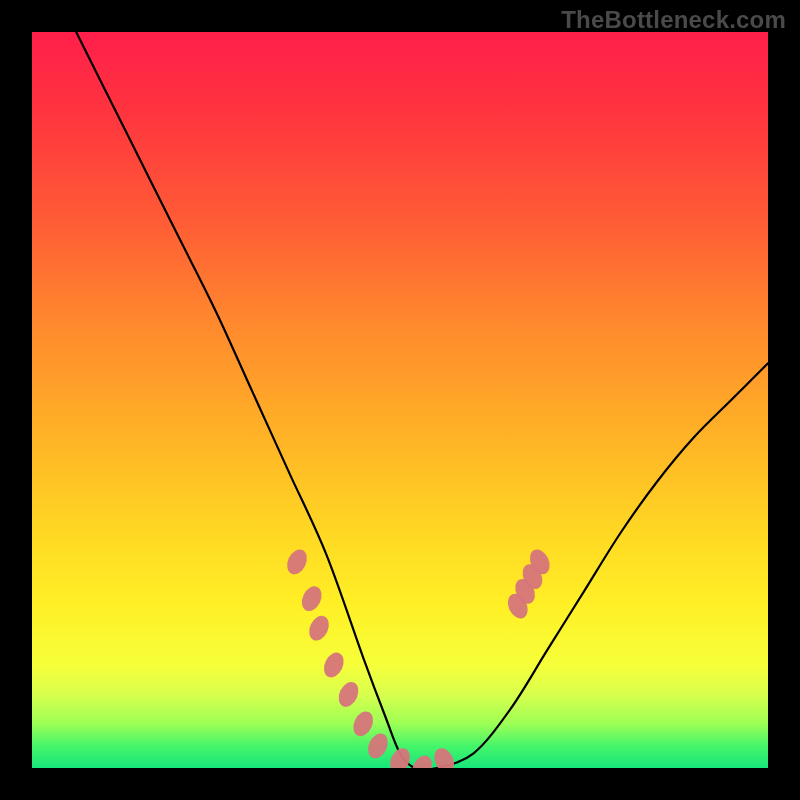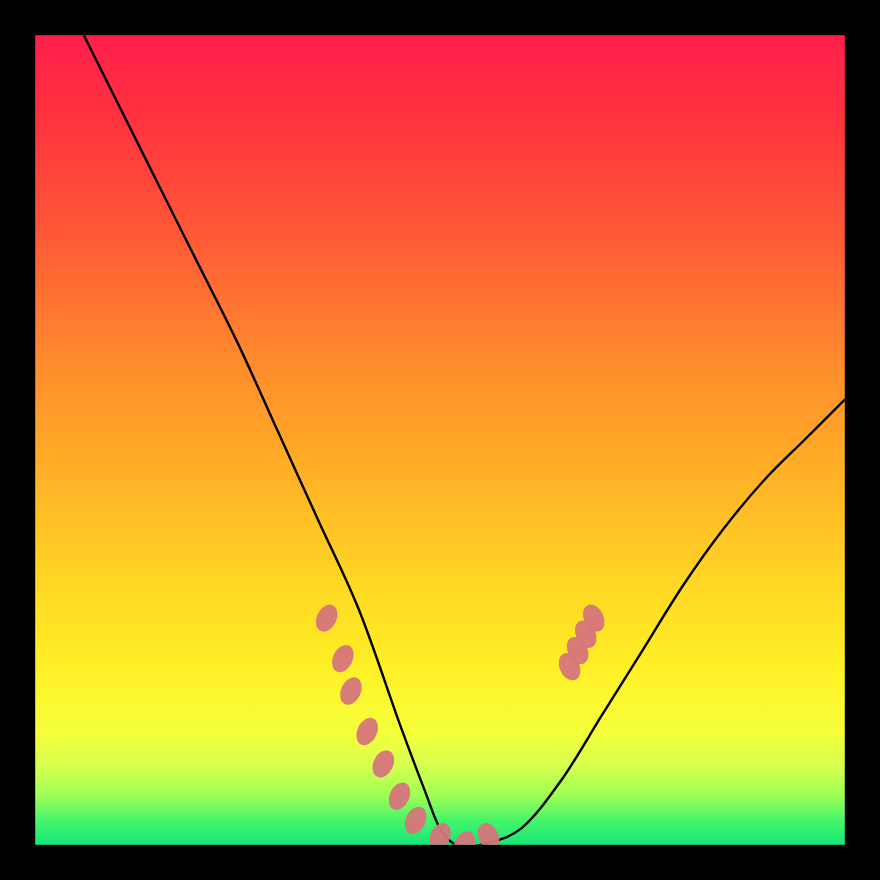--- a/index.html
+++ b/index.html
@@ -56,20 +56,21 @@
     top: 0;
     width: 736px;
     height: 736px;
   }
 </style>
 </head>
 <body>
 
 <div class="frame">
 
+  <div class="watermark">TheBottleneck.com</div>
 
   <div class="plot-area">
     <svg class="curve-layer" viewBox="0 0 736 736" preserveAspectRatio="none">
       <path id="curve-path" fill="none" stroke="#000000" stroke-width="2.2" stroke-linecap="round" stroke-linejoin="round" d="M 44.2 0.0 C 49.1 9.8, 62.6 36.8, 73.6 58.9 C 84.6 81.0, 98.1 107.9, 110.4 132.5 C 122.7 157.0, 134.9 181.5, 147.2 206.1 C 159.5 230.6, 171.7 253.9, 184.0 279.7 C 196.3 305.4, 208.5 333.7, 220.8 360.6 C 233.1 387.6, 245.3 414.6, 257.6 441.6 C 269.9 468.6, 282.1 491.9, 294.4 522.6 C 306.7 553.2, 321.4 598.6, 331.2 625.6 C 341.0 652.6, 347.1 668.5, 353.3 684.5 C 359.4 700.4, 363.1 712.7, 368.0 721.3 C 372.9 729.9, 376.6 733.5, 382.7 736.0 C 388.9 738.5, 395.0 738.5, 404.8 736.0 C 414.6 733.5, 429.3 731.1, 441.6 721.3 C 453.9 711.5, 466.1 694.3, 478.4 677.1 C 490.7 659.9, 502.9 637.9, 515.2 618.2 C 527.5 598.6, 539.7 579.0, 552.0 559.4 C 564.3 539.7, 576.5 518.9, 588.8 500.5 C 601.1 482.1, 613.3 464.9, 625.6 449.0 C 637.9 433.0, 650.1 418.3, 662.4 404.8 C 674.7 391.3, 686.9 380.3, 699.2 368.0 C 711.5 355.7, 729.9 337.3, 736.0 331.2"></path>
       <g id="marker-group">
           <ellipse cx="265.0" cy="529.9" rx="9" ry="13" fill="#d6757b" fill-opacity="0.95" transform="rotate(25 265.0 529.9)"></ellipse>
           <ellipse cx="279.7" cy="566.7" rx="9" ry="13" fill="#d6757b" fill-opacity="0.95" transform="rotate(25 279.7 566.7)"></ellipse>
           <ellipse cx="287.0" cy="596.2" rx="9" ry="13" fill="#d6757b" fill-opacity="0.95" transform="rotate(25 287.0 596.2)"></ellipse>
           <ellipse cx="301.8" cy="633.0" rx="9" ry="13" fill="#d6757b" fill-opacity="0.95" transform="rotate(25 301.8 633.0)"></ellipse>
           <ellipse cx="316.5" cy="662.4" rx="9" ry="13" fill="#d6757b" fill-opacity="0.95" transform="rotate(25 316.5 662.4)"></ellipse>

